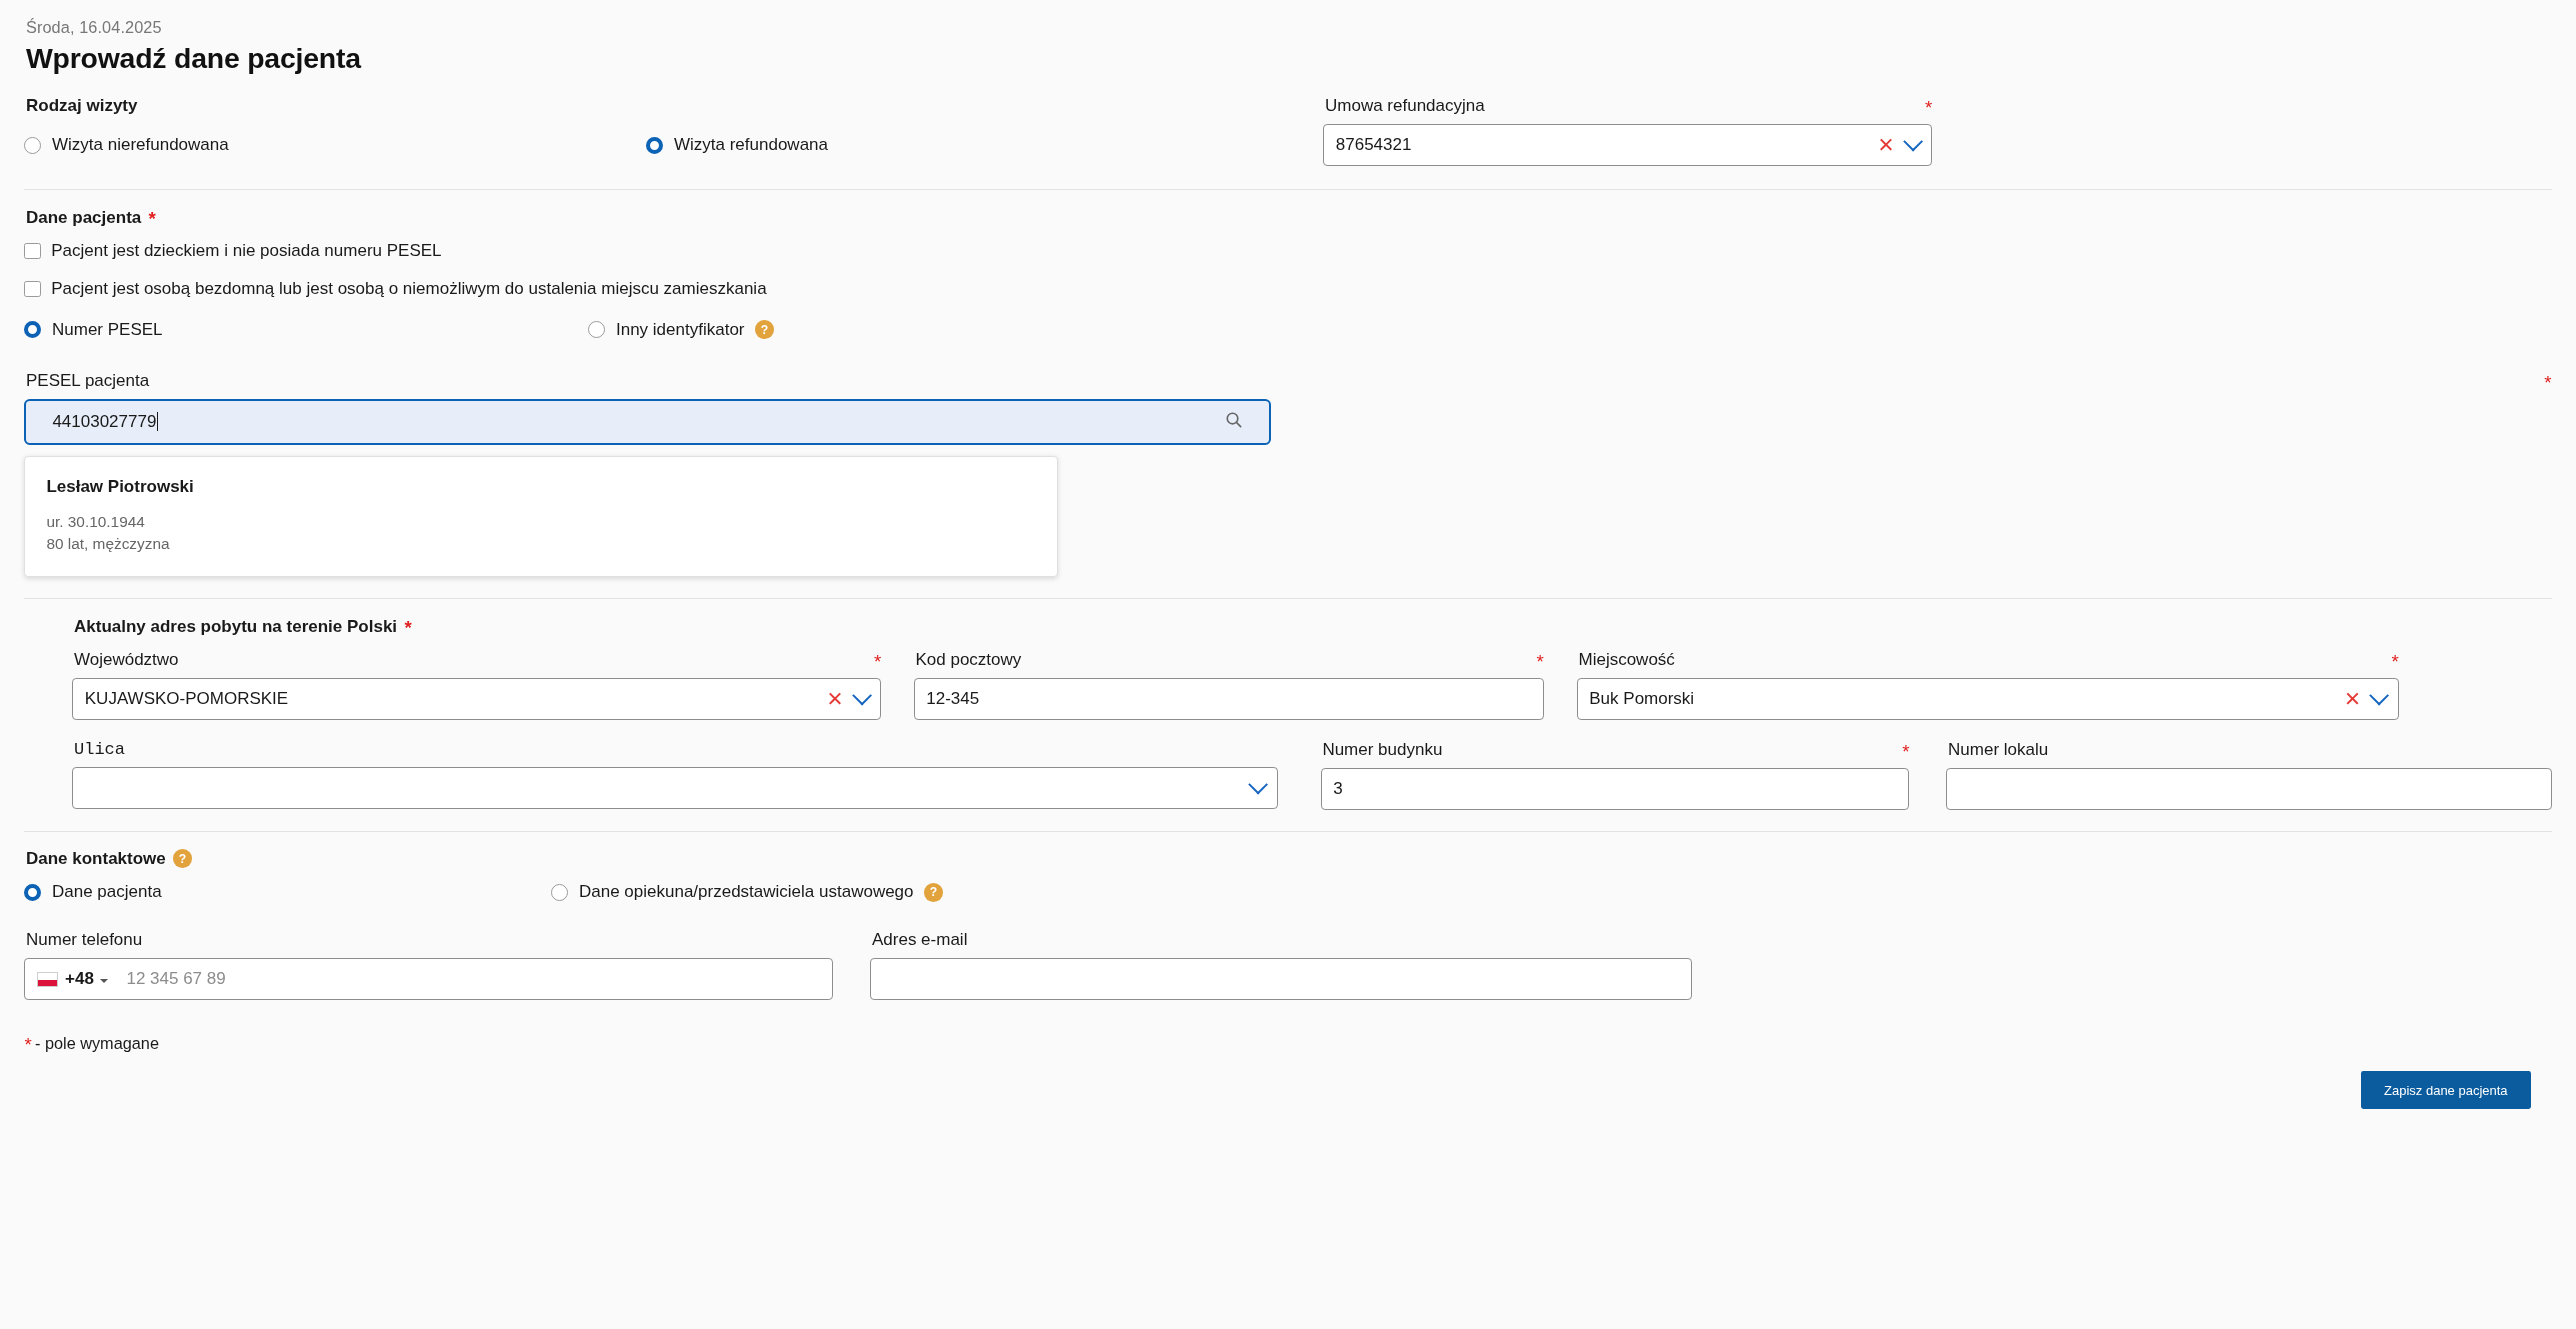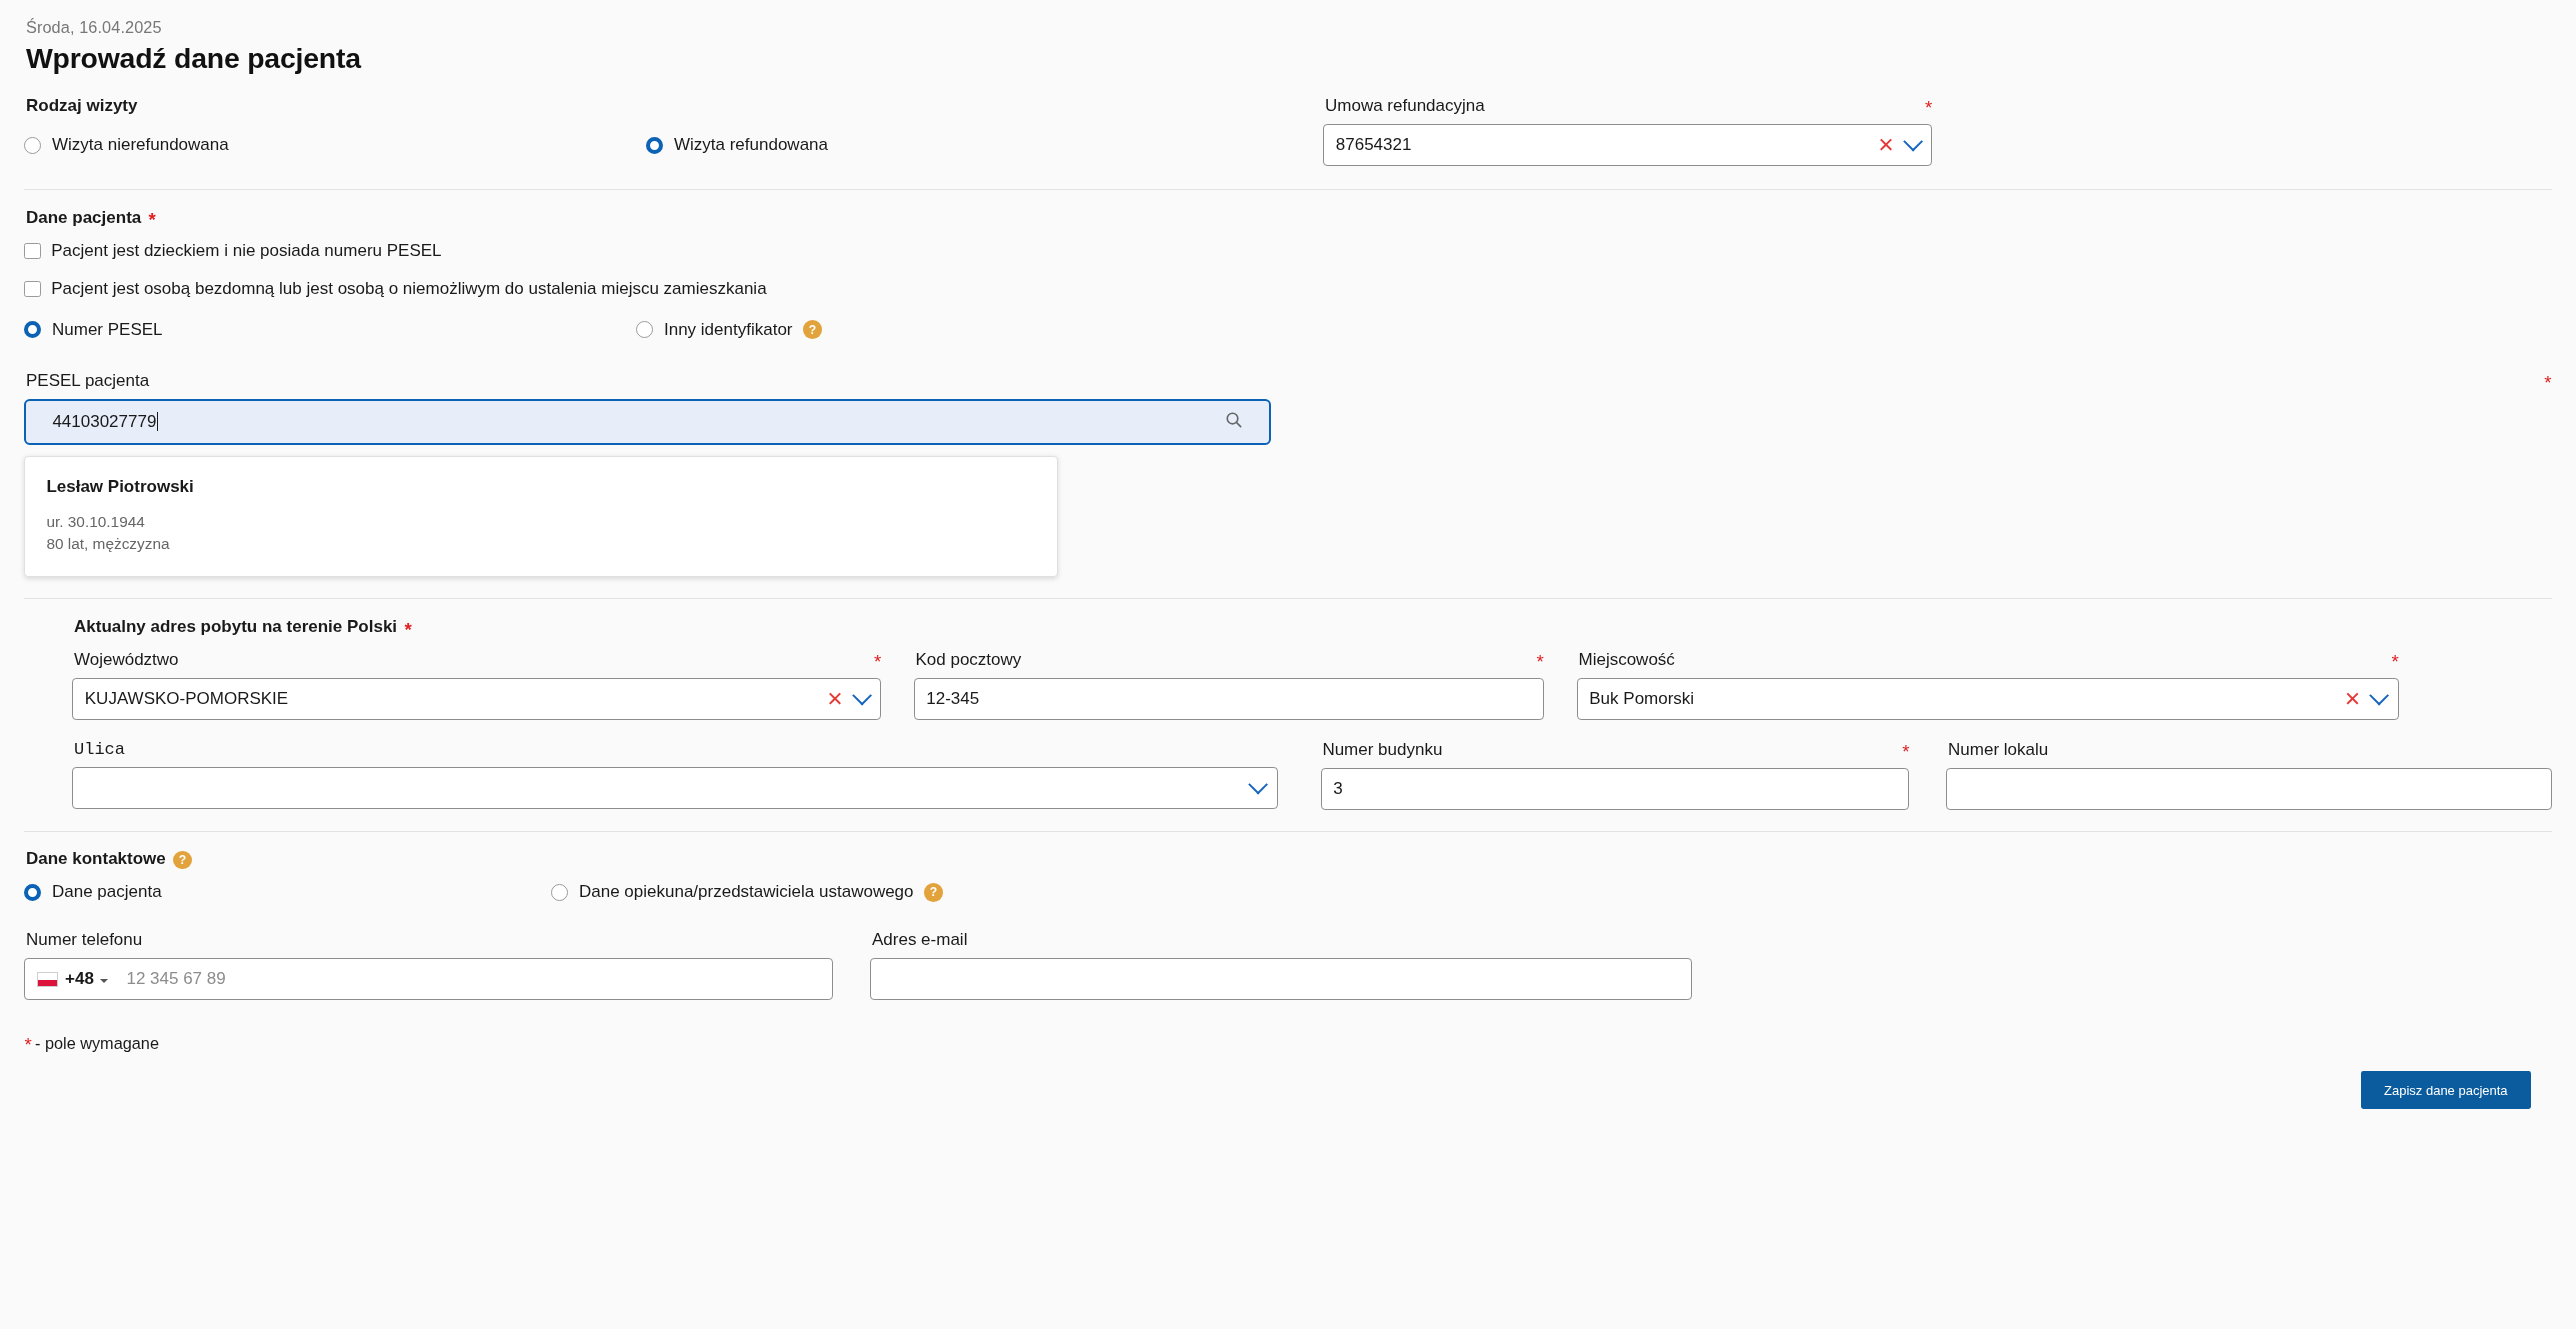--- a/index.html
+++ b/index.html
@@ -40,21 +40,21 @@
     letter-spacing: -0.2px;
   }
 
   
   .section-label {
     font-size: 17px;
     font-weight: bold;
     color: #1a1a1a;
     margin: 0 0 13px 1.6px;
     display: flex;
-    align-items: flex-end;
+    align-items: flex-start;
     gap: 7.3px;
   }
   .field-label {
     font-size: 17px;
     color: #1a1a1a;
     margin: 0 0 8.1px 1.6px;
     display: flex;
     align-items: center;
     gap: 5.7px;
     white-space: nowrap;
@@ -297,21 +297,21 @@
       <span class="cbox"></span>
       <span>Pacjent jest dzieckiem i nie posiada numeru PESEL</span>
     </div>
 
     <div class="cbox-row" style="margin-bottom:21px;">
       <span class="cbox"></span>
       <span>Pacjent jest osobą bezdomną lub jest osobą o niemożliwym do ustalenia miejscu zamieszkania</span>
     </div>
 
     <div class="row" style="align-items:center;">
-      <div class="radio" style="width:612px;">
+      <div class="radio" style="width:564px;">
         <span class="rdot on"></span>
         <span>Numer PESEL</span>
       </div>
       <div class="radio">
         <span class="rdot"></span>
         <span>Inny identyfikator</span>
         <span class="help">?</span>
       </div>
     </div>
 

